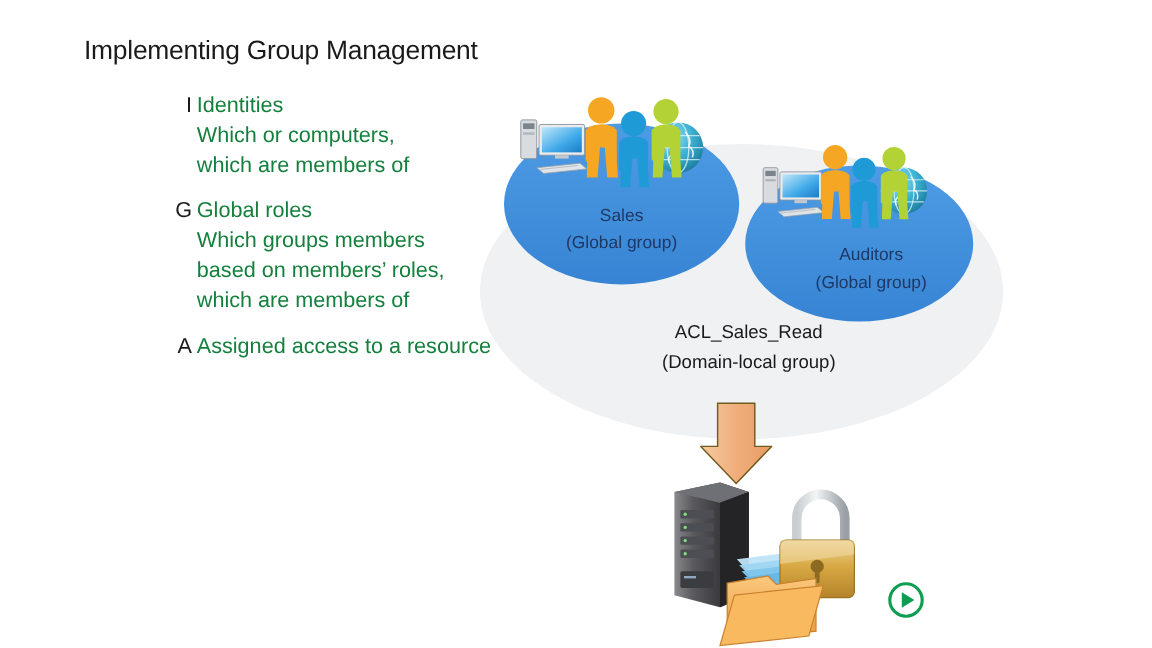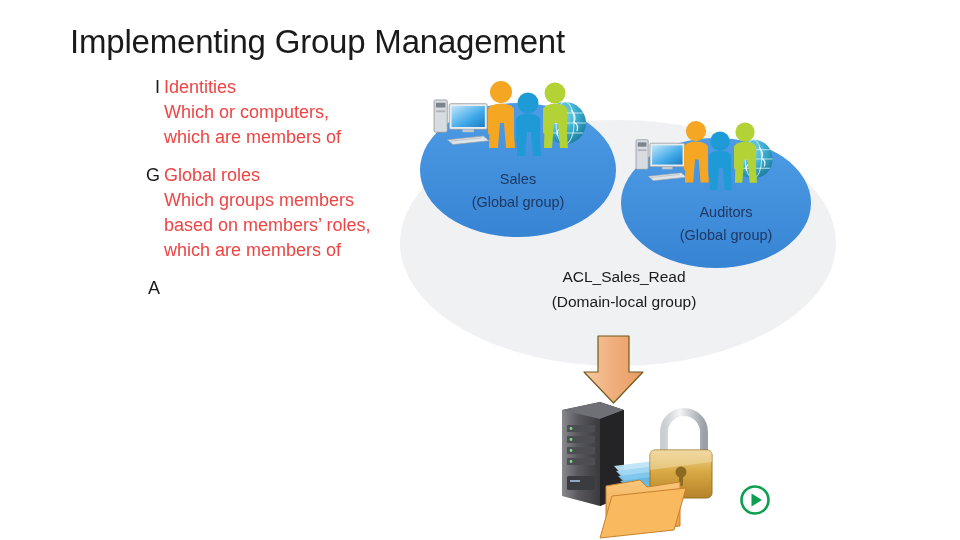--- a/index.html
+++ b/index.html
@@ -22,21 +22,21 @@
     width: 960px;
     height: 540px;
   }
 
   
   #slide-title {
     position: absolute;
     left: 70px;
     top: 22px;
     width: 800px;
-    font-size: 33px;
+    font-size: 22px;
     font-weight: 400;
     line-height: 40px;
     letter-spacing: -0.2px;
     color: #1a1a1a;
     white-space: nowrap;
   }
 
   
   #bullet-list {
     position: absolute;
@@ -56,21 +56,21 @@
     padding-right: 4px;
     font-size: 18px;
     line-height: 25px;
     color: #1a1a1a;
     white-space: nowrap;
   }
   .bullet-body {
     flex: 1 1 auto;
     font-size: 18px;
     line-height: 25px;
-    color: #ef4444;
+    color: #15803d;
   }
   .bullet-line {
     display: block;
     white-space: nowrap;
   }
 
   
   #diagram {
     position: absolute;
     left: 396px;
@@ -126,20 +126,23 @@
         <span class="bullet-line">Global roles</span>
         <span class="bullet-line">Which groups members</span>
         <span class="bullet-line">based on members’ roles,</span>
         <span class="bullet-line">which are members of</span>
       </div>
     </div>
 
 
     <div class="bullet-block">
       <div class="bullet-tag">A</div>
+      <div class="bullet-body">
+        <span class="bullet-line">Assigned access to a resource</span>
+      </div>
     </div>
 
   </div>
 
   <div id="diagram">
     <svg width="560" height="480" viewBox="0 0 560 480" xmlns="http://www.w3.org/2000/svg">
       <defs>
         <radialGradient id="gradGlobe" cx="35%" cy="30%" r="75%">
           <stop offset="0%" stop-color="#9FE2F0"></stop>
           <stop offset="55%" stop-color="#3FB3D4"></stop>

